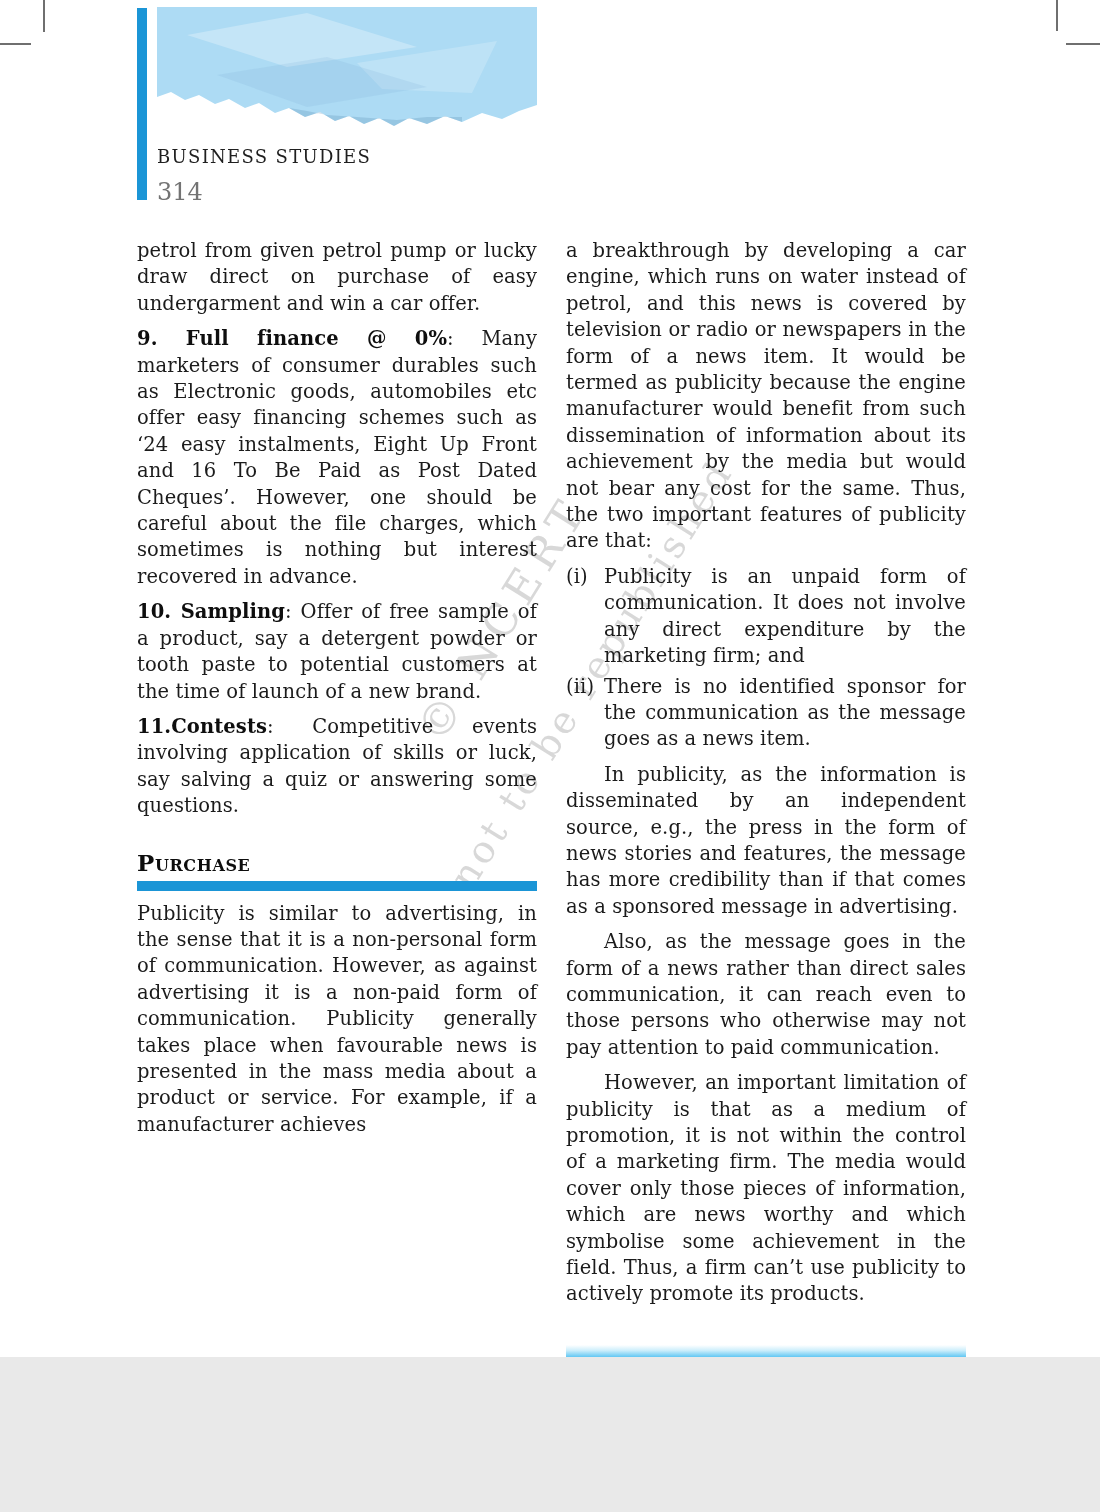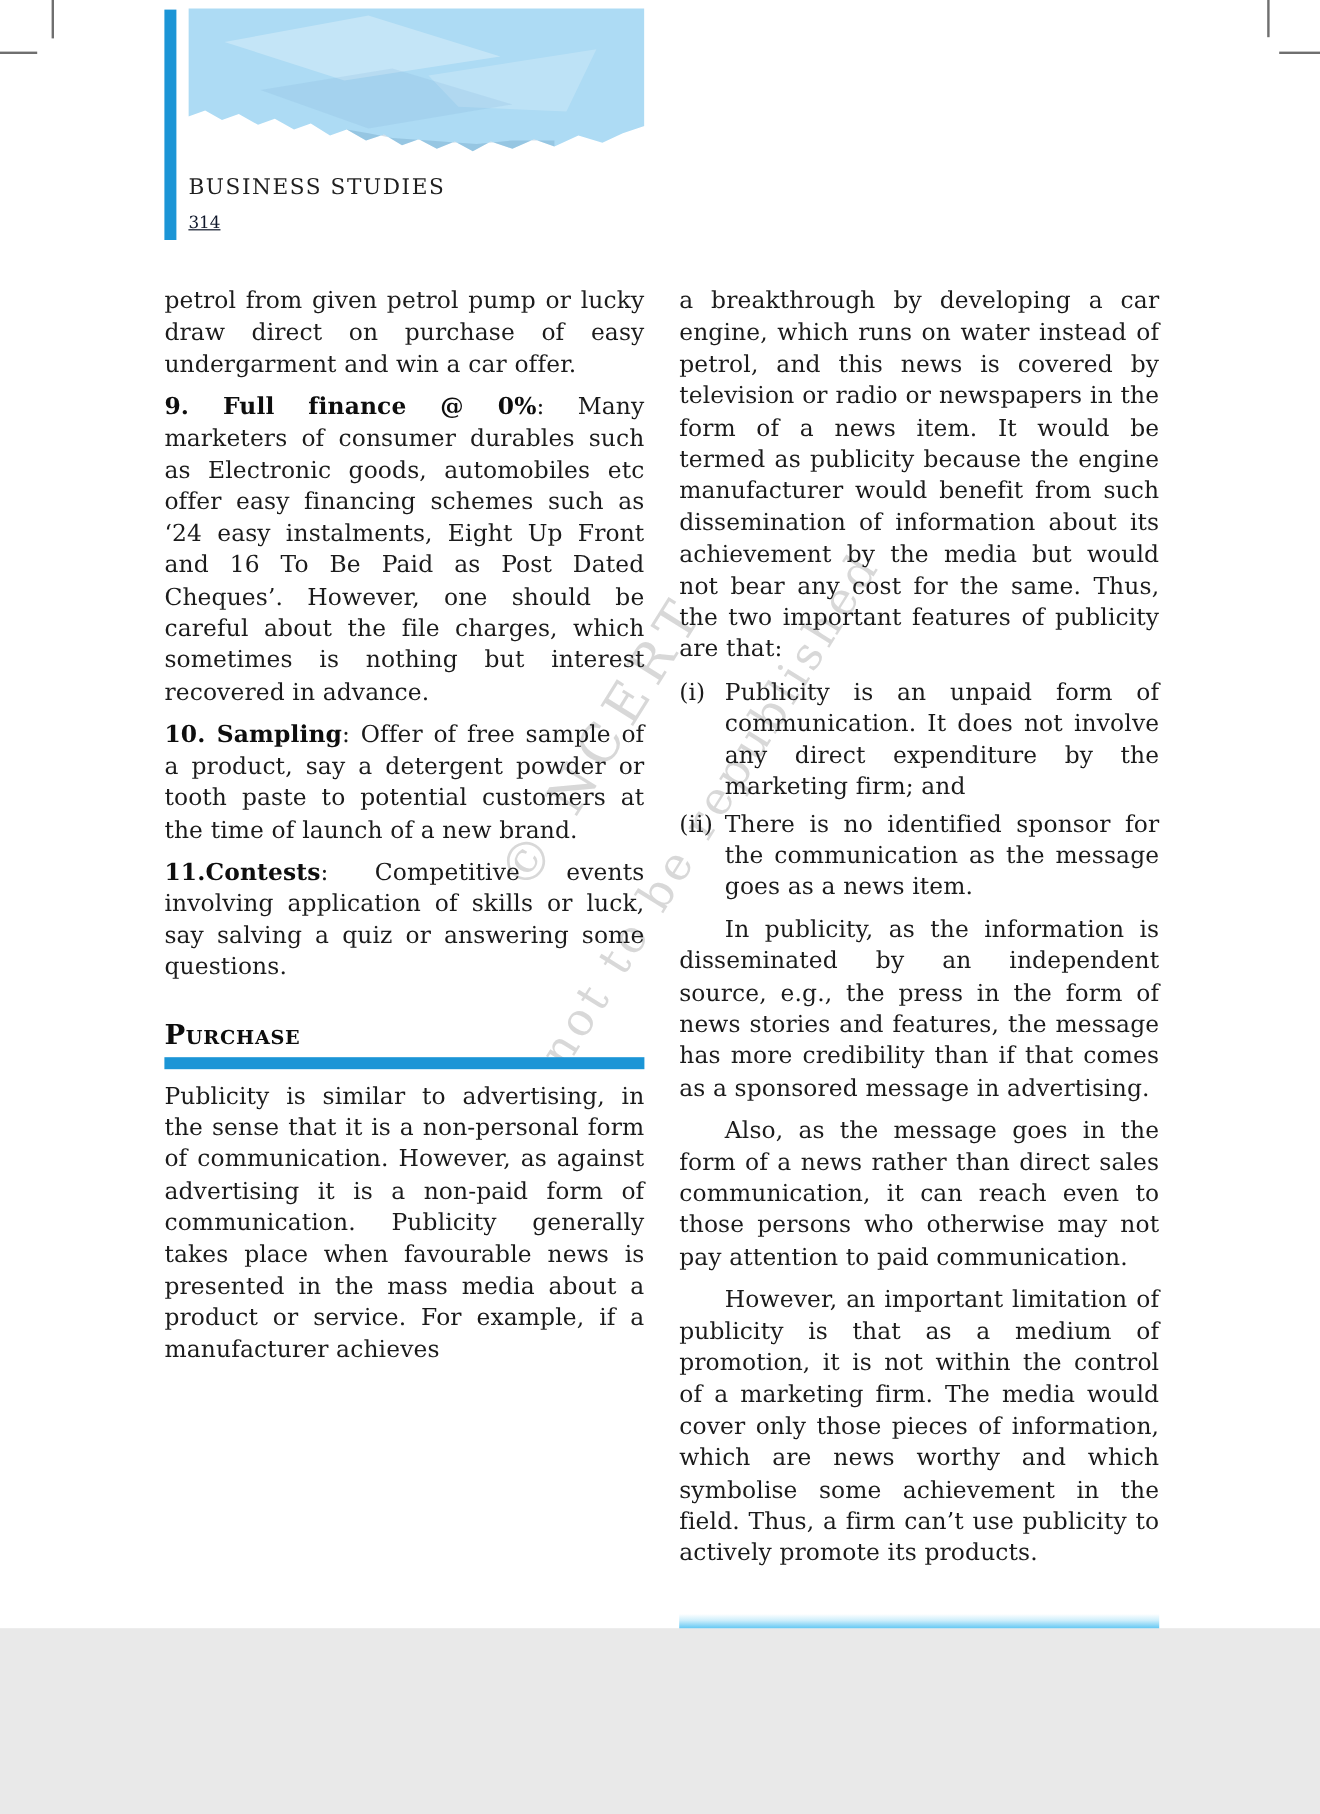--- a/index.html
+++ b/index.html
@@ -6,21 +6,21 @@
   .page{position:relative;width:1100px;height:1357px;background:#ffffff;overflow:hidden;
         font-family:"DejaVu Serif", serif;color:#1b1b1b;margin:0 auto;}
 
   
   .mark{position:absolute;background:#6f6f6f;}
 
   
   .accent-bar{position:absolute;left:137px;top:8px;width:10px;height:192px;background:#1b95d6;}
   .torn{position:absolute;left:157px;top:5px;width:380px;height:128px;}
   .book-title{position:absolute;left:157px;top:146px;font-size:18px;letter-spacing:1.3px;color:#1f1f1f;}
-  .page-number{position:absolute;left:157px;top:178px;font-size:14px;color:#0f172a;text-decoration:underline;}
+  .page-number{position:absolute;left:157px;top:178px;font-size:24px;color:#737373;}
 
   
   .watermark{position:absolute;left:235px;top:540px;width:620px;transform:rotate(-58deg);
              color:#cfcfcf;opacity:.8;text-align:center;z-index:0;
              font-family:"DejaVu Serif", serif;}
   .watermark .wl1{font-size:44px;letter-spacing:8px;line-height:110px;}
   .watermark .wl2{font-size:38px;letter-spacing:4px;line-height:100px;}
 
   
   .col{position:absolute;top:238px;width:400px;text-align:justify;

